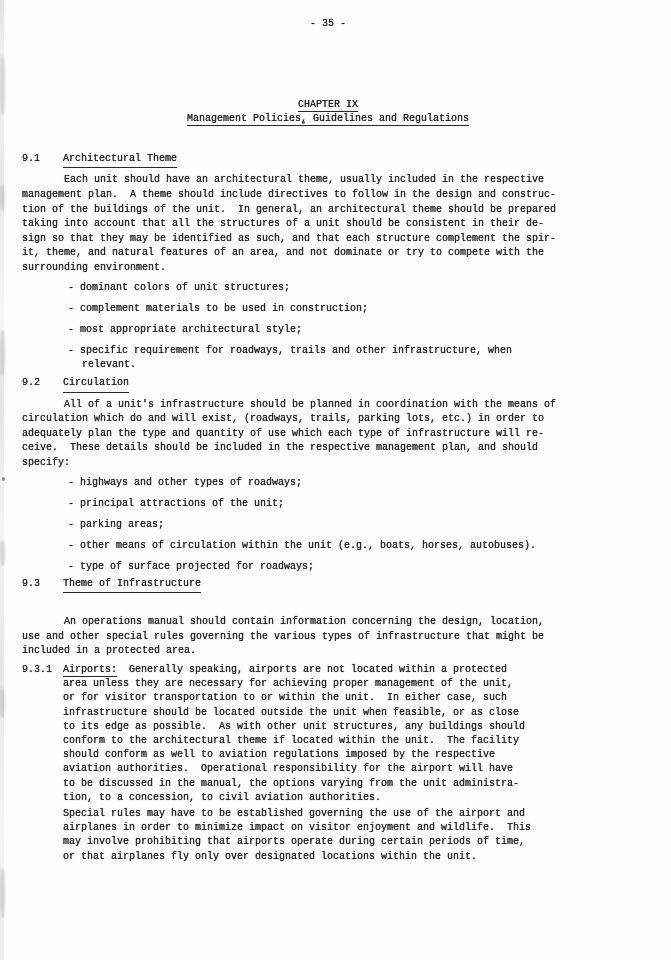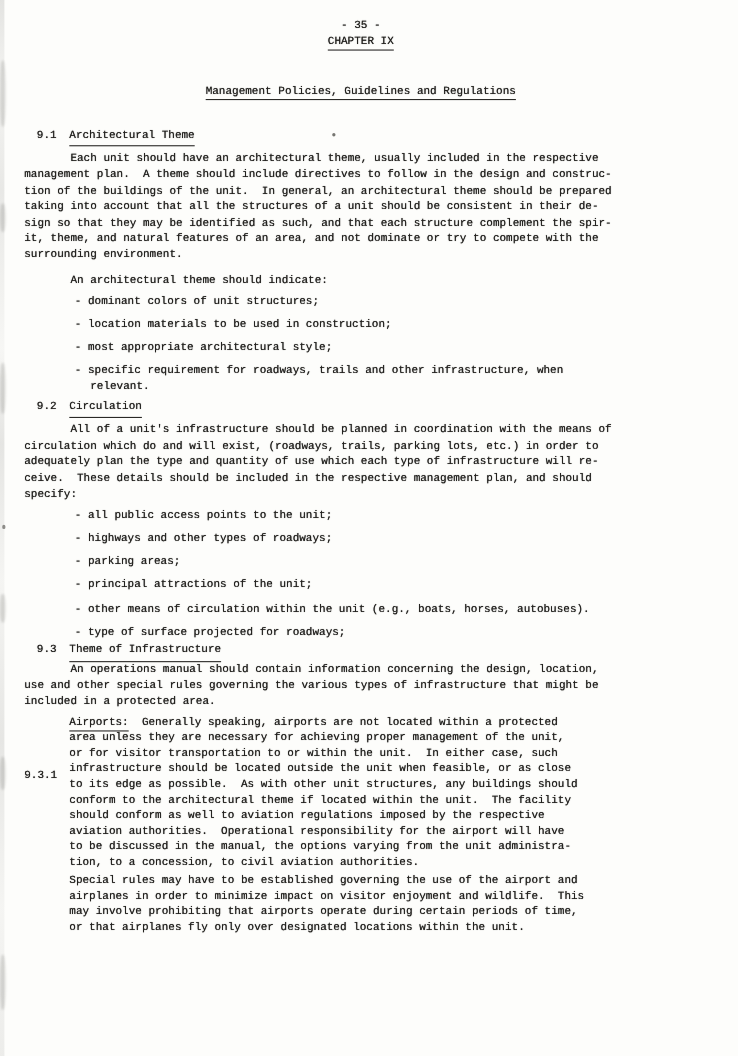--- a/index.html
+++ b/index.html
@@ -22,39 +22,39 @@
   .content {
     position: absolute; inset: 0;
     padding: 17px 6px 0 22px;
     box-sizing: border-box;
   }
   .pre { white-space: pre-wrap; }
   p, .blk { margin: 0; }
   .center { text-align: center; margin-right: 31px; }
   .u { border-bottom: 1.3px solid #2a2926; padding-bottom: 1px; }
 
-  .chapter { }
-  .title   { margin-top: 31px; }
+  .chapter { margin-top: 66px; }
+  .title   { }
 
-  .sec-head { display: flex; text-align: center; }
+  .sec-head { display: flex; }
   .sec-num  { flex: 0 0 41px; }
   .mt-s1 { margin-top: 25px; }
   .mt-s2 { margin-top: 3px; }
   .mt-s3 { margin-top: 2px; }
   .para-s1 { margin-top: 5px; }
   .leadin  { margin-top: 8px; }
   .para-s2 { margin-top: 5px; }
-  .para-s3 { margin-top: 1px; }
+  .para-s3 { margin-top: 22px; }
 
   .bullets { margin-top: 5px; margin-left: 46px; }
   .bullet  { padding-left: 14px; text-indent: -14px; }
   .bullet + .bullet { margin-top: 6.5px; }
 
   .sub { display: flex; margin-top: 4px; line-height: 14.2px; }
-  .sub-num  { flex: 0 0 41px; margin-top: 48px; }
+  .sub-num  { flex: 0 0 41px; }
   .sub-body { flex: 1 1 auto; }
   .sub-para2 { margin-top: 2px; }
 
   
   .edge {
     position: absolute; left: 0; top: 0; bottom: 0; width: 4px;
     background: linear-gradient(180deg,
       rgba(90,90,85,.16) 0%,  rgba(90,90,85,.05) 8%,
       rgba(90,90,85,.13) 18%, rgba(90,90,85,.04) 33%,
       rgba(90,90,85,.15) 42%, rgba(90,90,85,.05) 55%,
@@ -104,45 +104,43 @@
         <span class="sec-num">9.1</span>
         <span class="u">Architectural Theme</span>
       </div>
       <p class="pre para-s1">       Each unit should have an architectural theme, usually included in the respective
 management plan.  A theme should include directives to follow in the design and construc-
 tion of the buildings of the unit.  In general, an architectural theme should be prepared
 taking into account that all the structures of a unit should be consistent in their de-
 sign so that they may be identified as such, and that each structure complement the spir-
 it, theme, and natural features of an area, and not dominate or try to compete with the
 surrounding environment.</p>
-      <p class="pre leadin">       An architectural theme should indicate:</p>
       <div class="bullets">
         <p class="pre bullet">- dominant colors of unit structures;</p>
-        <p class="pre bullet">- location materials to be used in construction;</p>
+        <p class="pre bullet">- complement materials to be used in construction;</p>
         <p class="pre bullet">- most appropriate architectural style;</p>
         <p class="pre bullet">- specific requirement for roadways, trails and other infrastructure, when
 relevant.</p>
       </div>
     </section>
 
     <section>
       <div class="sec-head mt-s2">
         <span class="sec-num">9.2</span>
         <span class="u">Circulation</span>
       </div>
       <p class="pre para-s2">       All of a unit's infrastructure should be planned in coordination with the means of
 circulation which do and will exist, (roadways, trails, parking lots, etc.) in order to
 adequately plan the type and quantity of use which each type of infrastructure will re-
 ceive.  These details should be included in the respective management plan, and should
 specify:</p>
       <div class="bullets">
-        <p class="pre bullet">- all public access points to the unit;</p>
         <p class="pre bullet">- highways and other types of roadways;</p>
+        <p class="pre bullet">- principal attractions of the unit;</p>
         <p class="pre bullet">- parking areas;</p>
-        <p class="pre bullet">- principal attractions of the unit;</p>
         <p class="pre bullet">- other means of circulation within the unit (e.g., boats, horses, autobuses).</p>
         <p class="pre bullet">- type of surface projected for roadways;</p>
       </div>
     </section>
 
     <section>
       <div class="sec-head mt-s3">
         <span class="sec-num">9.3</span>
         <span class="u">Theme of Infrastructure</span>
       </div>

